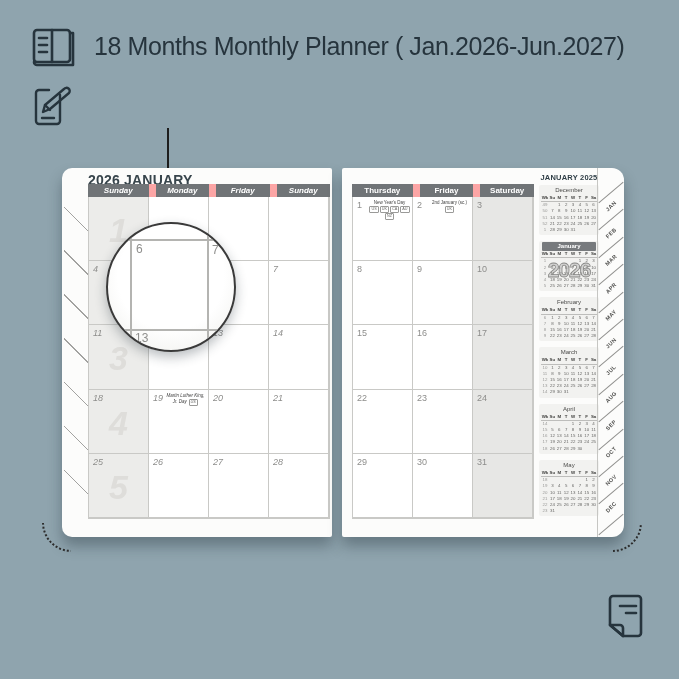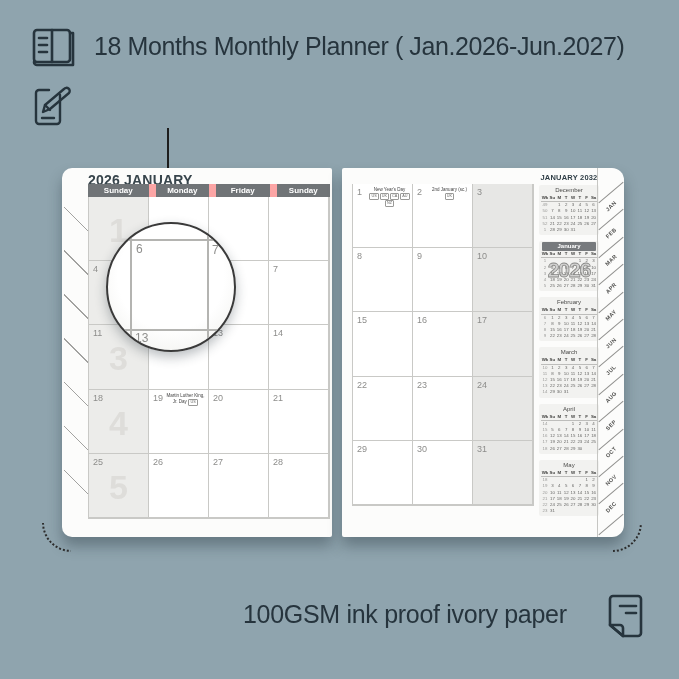--- a/index.html
+++ b/index.html
@@ -15,21 +15,21 @@
   .connector{position:absolute;left:167px;top:128px;width:2px;height:95px;background:#1d1d1d;}
   
   .page{position:absolute;top:168px;height:369px;background:#fcfcfb;
         box-shadow:0 9px 14px rgba(25,40,50,.35);}
   .page-left{left:62px;width:270px;border-radius:10px 2px 2px 10px;}
   .page-right{left:342px;width:282px;border-radius:2px 12px 12px 2px;}
   .hatch{position:absolute;left:2px;top:24px;bottom:24px;width:24px;
          background:repeating-linear-gradient(45deg,transparent 0 30px,#a2a2a0 30px 31px);}
   .month-title{position:absolute;left:26px;top:4px;font-size:14px;font-weight:bold;color:#38454c;letter-spacing:.2px;}
   .cal{position:absolute;top:16px;}
-  .cal-left{left:26px;width:242px;}
+  .cal-left{left:26px;width:242px;font-style:italic;}
   .cal-right{left:10px;width:182px;}
   .dh-row{display:grid;height:13px;background:#707477;}
   .dh-row.c4{grid-template-columns:repeat(4,1fr);}
   .dh-row.c3{grid-template-columns:repeat(3,1fr);}
   .dh{color:#fff;font-size:8px;font-weight:bold;text-align:center;line-height:13px;
       border-left:7px solid #fca5a5;}
   .dh:first-child{border-left:none;}
   .grid-body{display:grid;border:1px solid #c9c9c6;border-top:none;background:#fff;}
   .grid-body.c4{grid-template-columns:repeat(4,1fr);}
   .grid-body.c3{grid-template-columns:repeat(3,1fr);}
@@ -180,20 +180,25 @@
           </div>
           <div class="cell">
             <span class="date">28</span>
           </div>
         </div>
     </div>
   </div>
 
   <div class="page page-right">
     <div class="cal cal-right">
+      <div class="dh-row c3" id="right-dh">
+          <div class="dh">Thursday</div>
+          <div class="dh">Friday</div>
+          <div class="dh">Saturday</div>
+        </div>
       <div class="grid-body c3" id="right-body">
           <div class="cell">
             <span class="date">1</span>
             <span class="note">New Year's Day <span class="tag">US</span><span class="tag">UK</span><span class="tag">CA</span><span class="tag">AU</span><span class="tag">NZ</span></span>
           </div>
           <div class="cell">
             <span class="date">2</span>
             <span class="note">2nd January (sc.) <span class="tag">UK</span></span>
           </div>
           <div class="cell shaded-r">
@@ -231,21 +236,21 @@
           </div>
           <div class="cell">
             <span class="date">30</span>
           </div>
           <div class="cell shaded-r">
             <span class="date">31</span>
           </div>
         </div>
     </div>
     <div class="sidebar">
-      <div class="sb-title">JANUARY 2032</div>
+      <div class="sb-title">JANUARY 2025</div>
       <div id="mini-stack">
           <div class="mini">
             <div class="mini-name">December</div>
             <div class="mini-grid">
               <span class="hd">Wk</span>
               <span class="hd">Su</span>
               <span class="hd">M</span>
               <span class="hd">T</span>
               <span class="hd">W</span>
               <span class="hd">T</span>
@@ -608,21 +613,20 @@
     <div class="vline" style="left:22px"></div>
     <div class="vline" style="left:99px"></div>
     <span class="mag-num" style="left:28px;top:18px">6</span>
     <span class="mag-num" style="left:104px;top:19px">7</span>
     <span class="mag-num" style="left:27px;top:107px">13</span>
   </div>
 
   <div class="stitch l"></div>
   <div class="stitch r"></div>
 
-  <div class="footer-text">100GSM ink proof ivory paper</div>
   <svg class="footer-icon" width="48" height="52" viewBox="0 0 48 52" fill="none" stroke="#26343d" stroke-width="2.6" stroke-linecap="round" stroke-linejoin="round">
     <path d="M14 5 h25 a3 3 0 0 1 3 3 v34 a3 3 0 0 1 -3 3 h-15 l-13 -11 v-26 a3 3 0 0 1 3 -3 z"></path>
     <path d="M11 34 l13 11 v-8 a3 3 0 0 0 -3 -3 z"></path>
     <line x1="21" y1="15" x2="37" y2="15"></line>
     <line x1="27" y1="22" x2="37" y2="22"></line>
   </svg>
 
 </div>
 
 </body></html>

